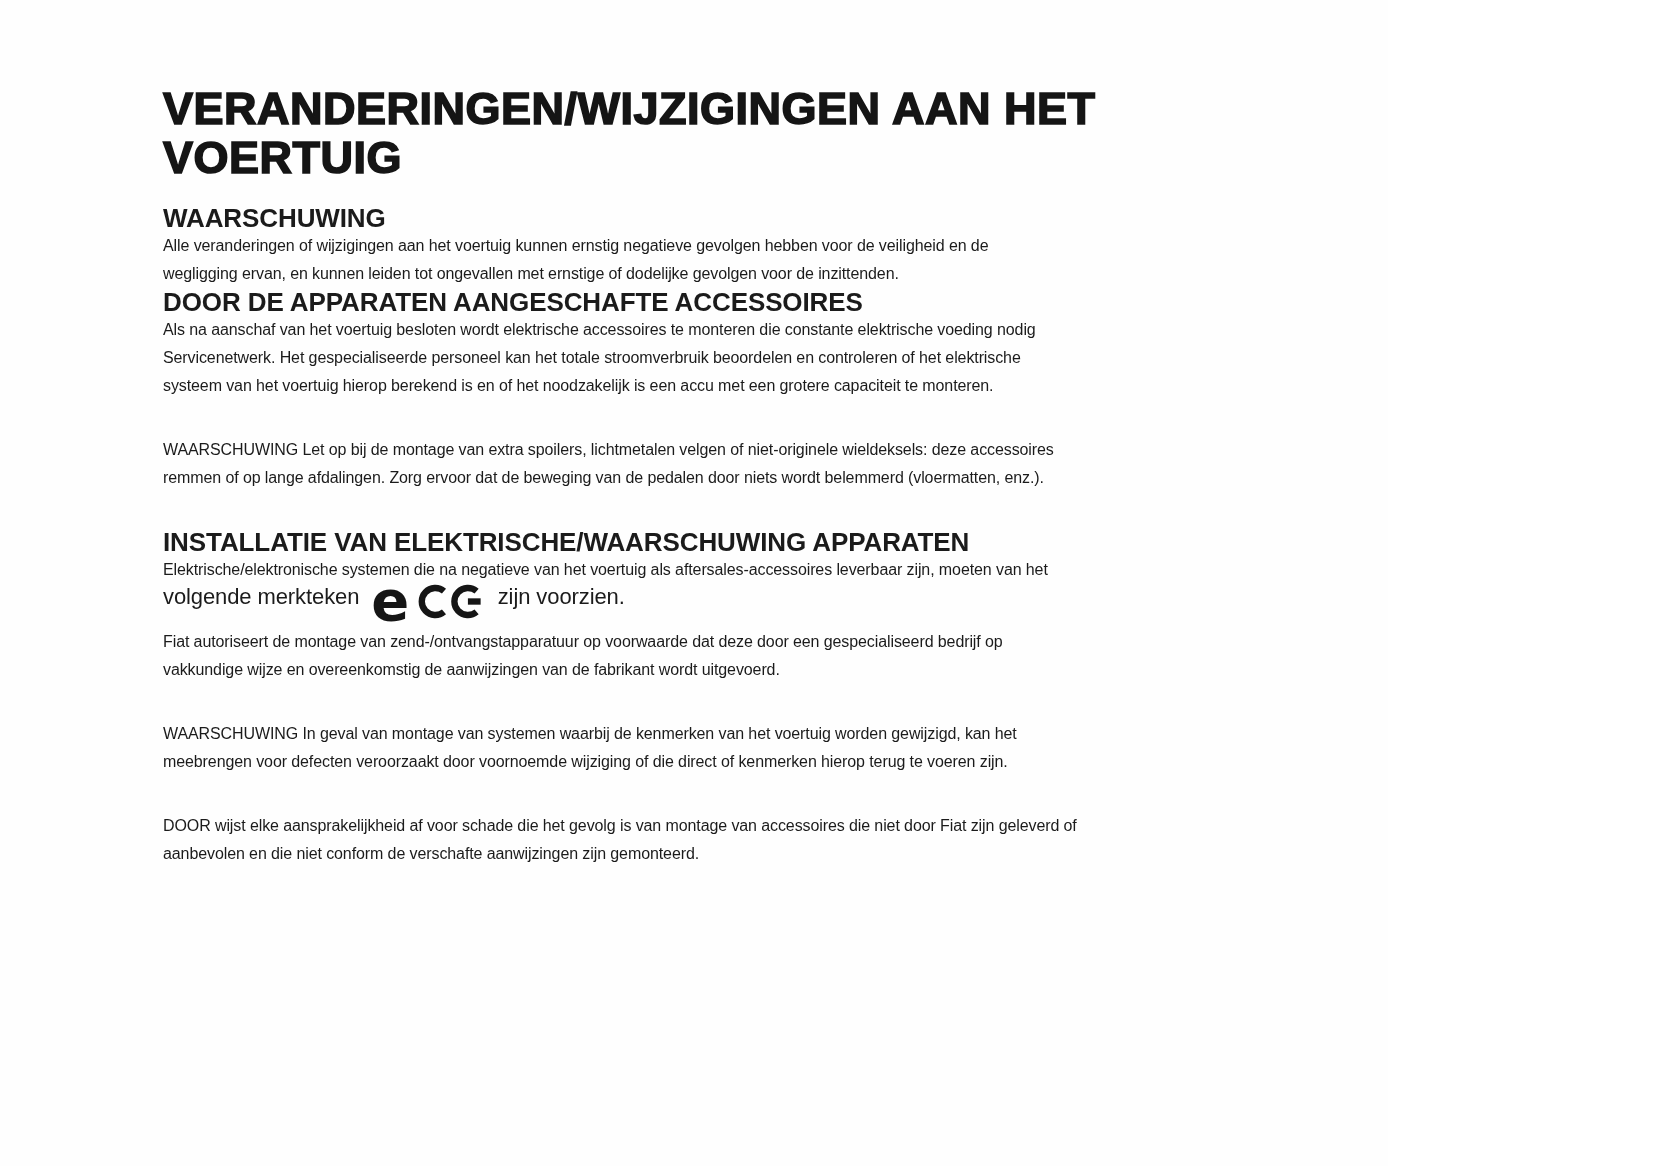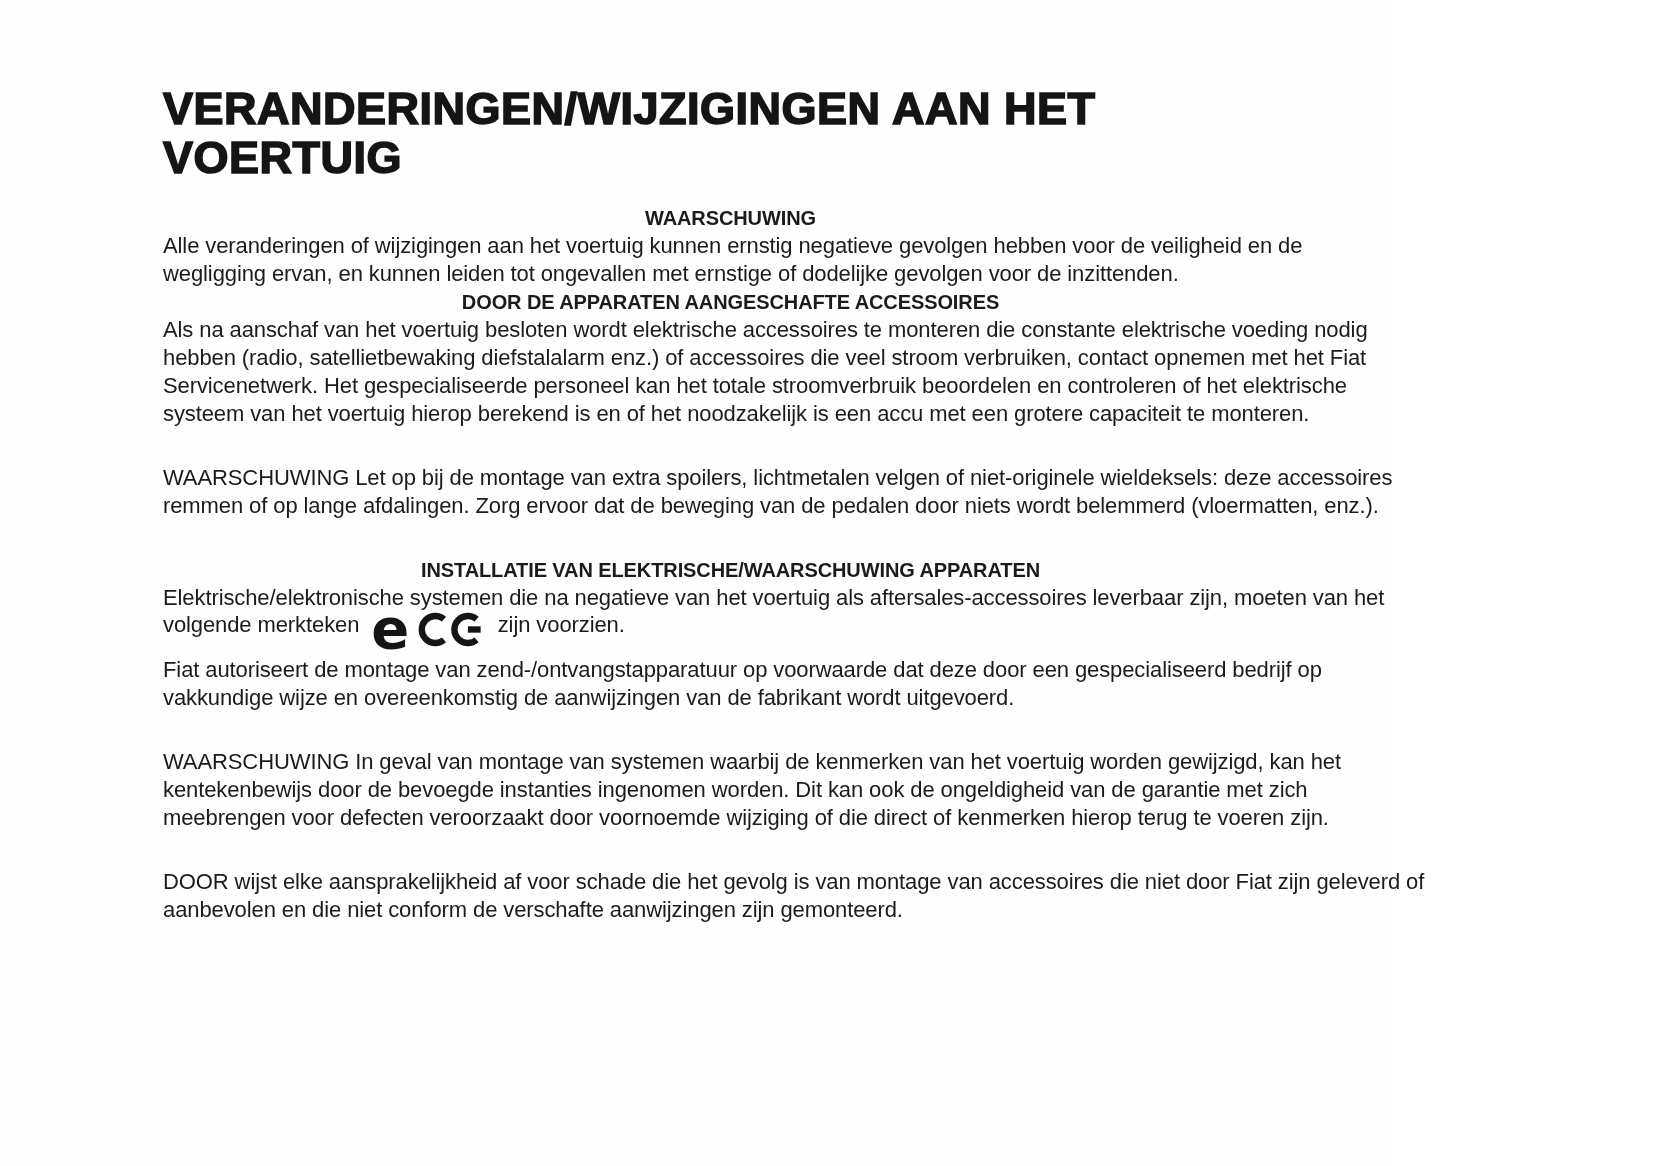--- a/index.html
+++ b/index.html
@@ -25,29 +25,28 @@
     margin: 0 0 22px 0;
     font-size: 45px;
     line-height: 49px;
     font-weight: bold;
     letter-spacing: 0.5px;
     -webkit-text-stroke: 1.6px #151515;
     color: #151515;
   }
   .title .title-line { display: block; }
   .heading {
-    font-size: 20px;
+    font-size: 26px;
     line-height: 28px;
     font-weight: bold;
     white-space: nowrap;
     letter-spacing: -0.1px;
-    text-align: center;
   }
   .line {
-    font-size: 22px;
+    font-size: 16px;
     line-height: 28px;
     white-space: nowrap;
     letter-spacing: -0.1px;
   }
   .para-gap { margin-top: 36px; }
   .marks-line {
     display: flex;
     align-items: flex-start;
     height: 44px;
     white-space: nowrap;
@@ -91,21 +90,20 @@
 
   <section>
     <div class="heading">WAARSCHUWING</div>
     <div class="line">Alle veranderingen of wijzigingen aan het voertuig kunnen ernstig negatieve gevolgen hebben voor de veiligheid en de</div>
     <div class="line">wegligging ervan, en kunnen leiden tot ongevallen met ernstige of dodelijke gevolgen voor de inzittenden.</div>
   </section>
 
   <section>
     <div class="heading">DOOR DE APPARATEN AANGESCHAFTE ACCESSOIRES</div>
     <div class="line">Als na aanschaf van het voertuig besloten wordt elektrische accessoires te monteren die constante elektrische voeding nodig</div>
-    <div class="line">hebben (radio, satellietbewaking diefstalalarm enz.) of accessoires die veel stroom verbruiken, contact opnemen met het Fiat</div>
     <div class="line">Servicenetwerk. Het gespecialiseerde personeel kan het totale stroomverbruik beoordelen en controleren of het elektrische</div>
     <div class="line">systeem van het voertuig hierop berekend is en of het noodzakelijk is een accu met een grotere capaciteit te monteren.</div>
   </section>
 
   <section class="para-gap">
     <div class="line">WAARSCHUWING Let op bij de montage van extra spoilers, lichtmetalen velgen of niet-originele wieldeksels: deze accessoires</div>
     <div class="line">remmen of op lange afdalingen. Zorg ervoor dat de beweging van de pedalen door niets wordt belemmerd (vloermatten, enz.).</div>
   </section>
 
   <section class="para-gap">
@@ -120,21 +118,20 @@
         <path d="M64 22 H80"></path>
       </svg>
       <span class="txt">zijn voorzien.</span>
     </div>
     <div class="line">Fiat autoriseert de montage van zend-/ontvangstapparatuur op voorwaarde dat deze door een gespecialiseerd bedrijf op</div>
     <div class="line">vakkundige wijze en overeenkomstig de aanwijzingen van de fabrikant wordt uitgevoerd.</div>
   </section>
 
   <section class="para-gap">
     <div class="line">WAARSCHUWING In geval van montage van systemen waarbij de kenmerken van het voertuig worden gewijzigd, kan het</div>
-    <div class="line">kentekenbewijs door de bevoegde instanties ingenomen worden. Dit kan ook de ongeldigheid van de garantie met zich</div>
     <div class="line">meebrengen voor defecten veroorzaakt door voornoemde wijziging of die direct of kenmerken hierop terug te voeren zijn.</div>
   </section>
 
   <section class="para-gap">
     <div class="line">DOOR wijst elke aansprakelijkheid af voor schade die het gevolg is van montage van accessoires die niet door Fiat zijn geleverd of</div>
     <div class="line">aanbevolen en die niet conform de verschafte aanwijzingen zijn gemonteerd.</div>
   </section>
 
 </div>
 

